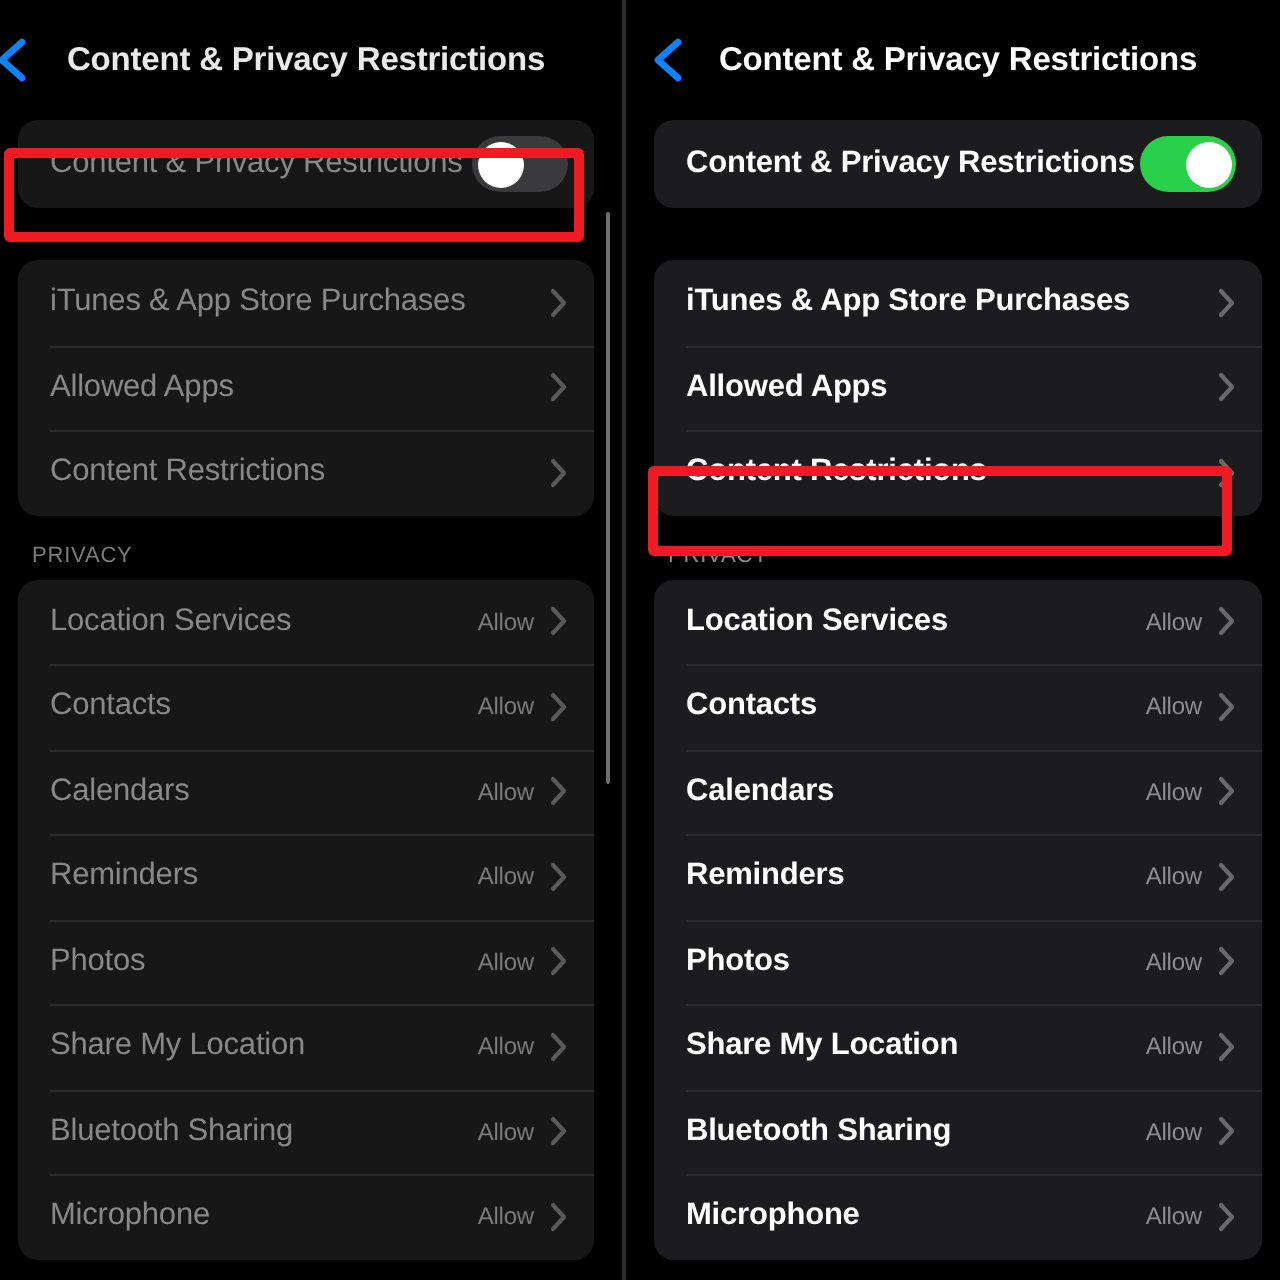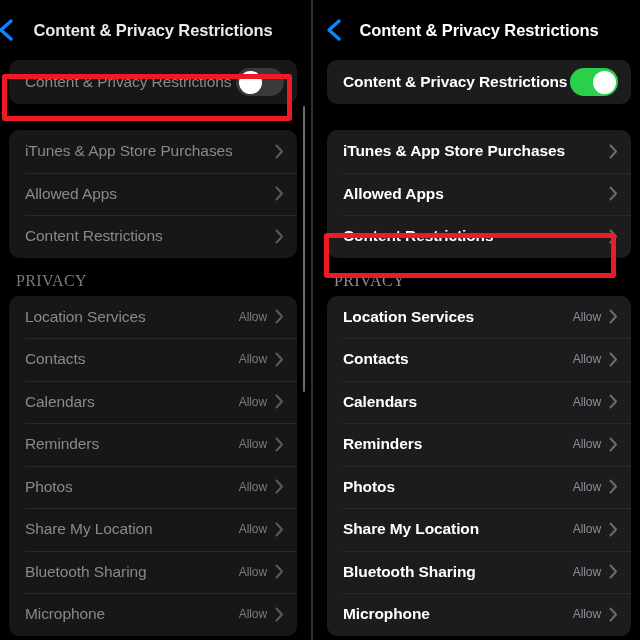--- a/index.html
+++ b/index.html
@@ -38,21 +38,21 @@
   }
   .row + .row::before {
     content:""; position:absolute; left:16px; right:0; top:0; height:1px; background:#2a2a2a;
   }
   .row-label { flex:1; font-size:15.5px; letter-spacing:-0.1px; white-space:nowrap; }
   .row-value { font-size:12px; margin-right:8px; letter-spacing:-0.1px; }
   .chev { width:9px; height:15px; flex:0 0 auto; }
   .chev svg { display:block; }
 
   .section-header {
-    font-size:16px; letter-spacing:0.4px; padding:14px 0 6px 16px; text-transform:uppercase;font-family:Liberation Serif, serif;
+    font-size:11px; letter-spacing:0.4px; padding:14px 0 6px 16px; text-transform:uppercase;
   }
 
   
   .toggle-row { height:44px; }
   .switch { position:relative; width:48px; height:28px; border-radius:14px; flex:0 0 auto; }
   .knob { position:absolute; top:2.5px; width:23px; height:23px; border-radius:50%; background:#fff; }
   .switch.off { background:#3a3a3c; }
   .switch.off .knob { left:2.5px; }
   .switch.on  { background:#2ad04a; }
   .switch.on  .knob { right:2.5px; }

